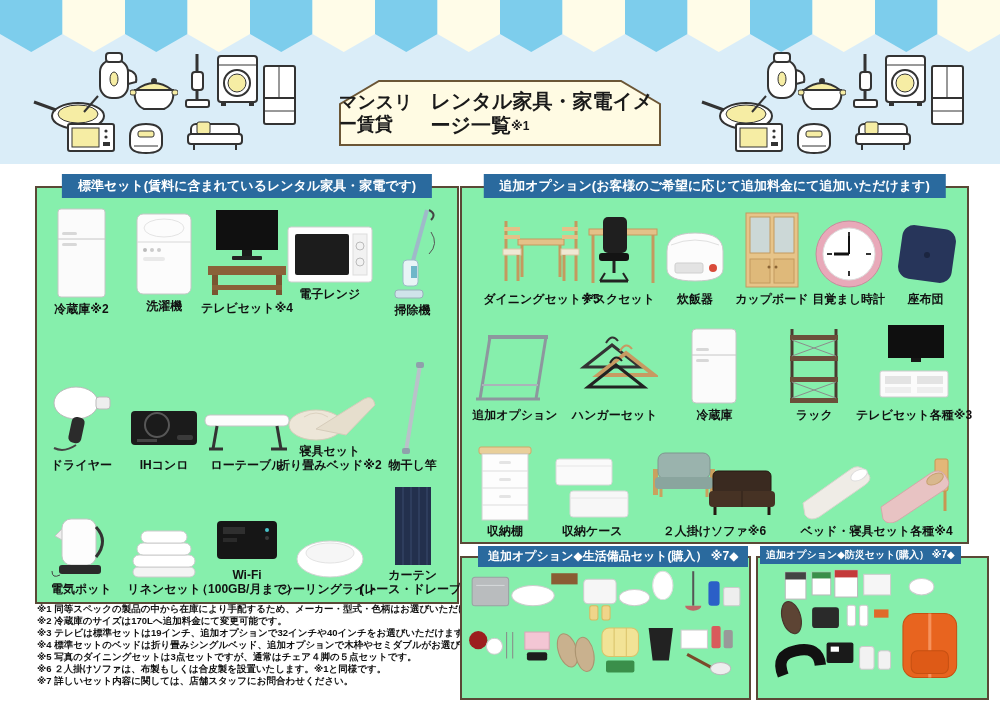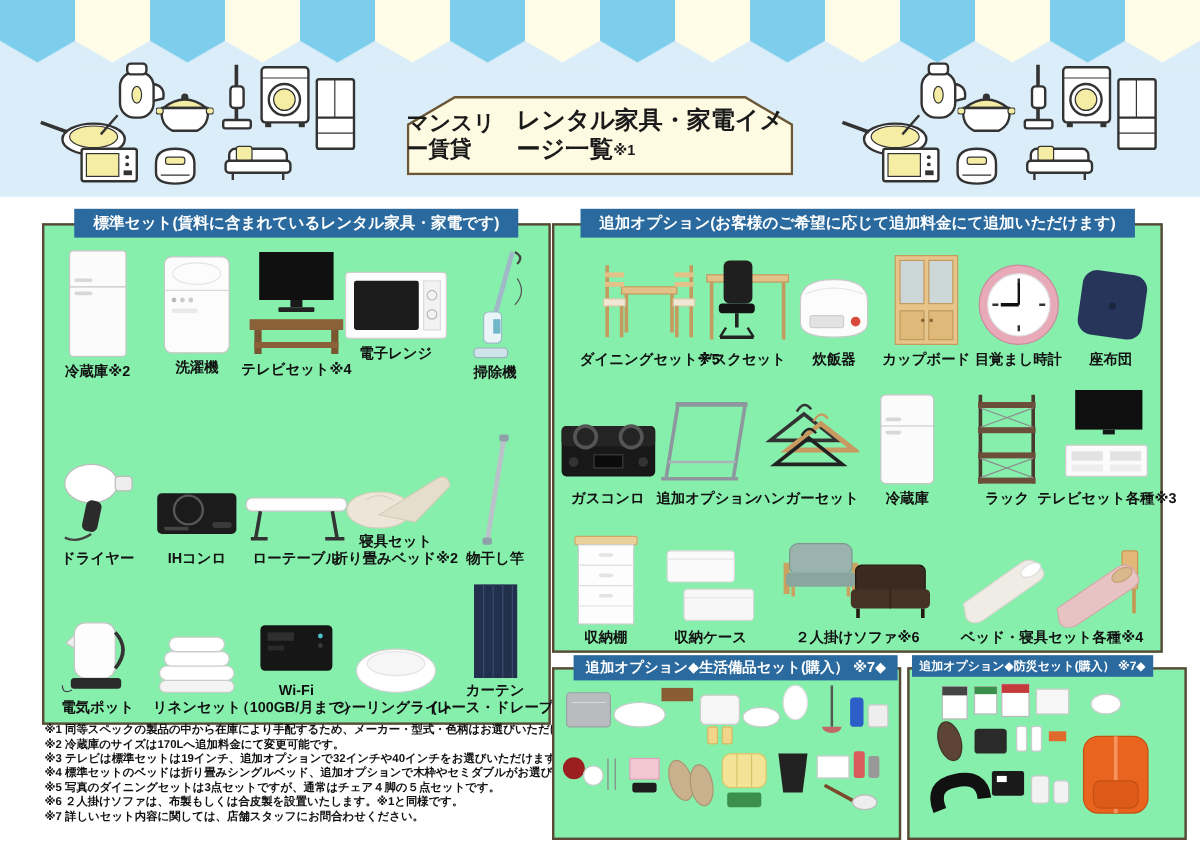--- a/index.html
+++ b/index.html
@@ -468,34 +468,20 @@
               <circle cx="41" cy="36" r="3" fill="#1b2540"></circle>
             </svg>
         </div>
         <div class="lbl">座布団</div>
       </div>
     </div>
 
     <div class="prow r2">
       <div class="cell">
         <div class="ph">
-          <svg width="86" height="66">
-              <rect x="4" y="14" width="78" height="42" rx="4" fill="#181818"></rect>
-              <rect x="4" y="14" width="78" height="17" rx="4" fill="#242424"></rect>
-              <circle cx="24" cy="23" r="9" fill="none" stroke="#555" stroke-width="3"></circle>
-              <circle cx="62" cy="23" r="9" fill="none" stroke="#555" stroke-width="3"></circle>
-              <rect x="31" y="38" width="24" height="11" fill="#0b0b0b" stroke="#3c3c3c"></rect>
-              <circle cx="14" cy="44" r="4" fill="#333"></circle>
-              <circle cx="72" cy="44" r="4" fill="#333"></circle>
-            </svg>
-        </div>
-        <div class="lbl">ガスコンロ</div>
-      </div>
-      <div class="cell">
-        <div class="ph">
           <svg width="86" height="80">
               <line x1="16" y1="10" x2="76" y2="10" stroke="#8d979e" stroke-width="4"></line>
               <line x1="18" y1="10" x2="8" y2="72" stroke="#8d979e" stroke-width="3"></line>
               <line x1="74" y1="10" x2="64" y2="72" stroke="#8d979e" stroke-width="3"></line>
               <line x1="4" y1="72" x2="68" y2="72" stroke="#8d979e" stroke-width="3"></line>
               <line x1="10" y1="58" x2="66" y2="58" stroke="#aab3b9" stroke-width="2"></line>
             </svg>
         </div>
         <div class="lbl">追加オプション</div>
       </div>

